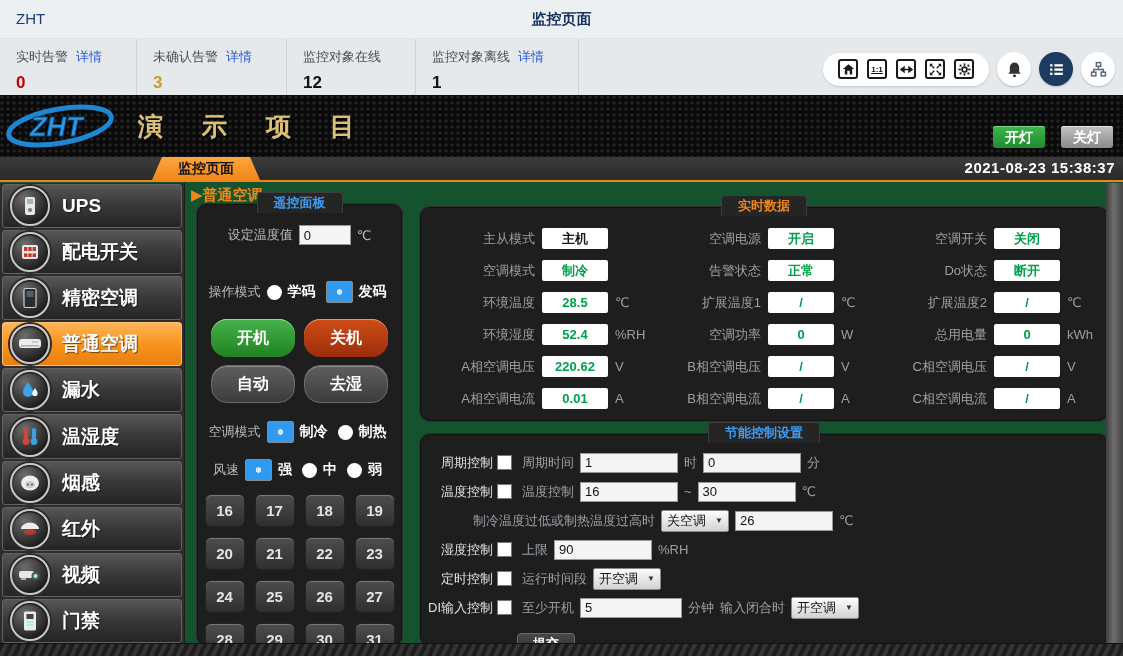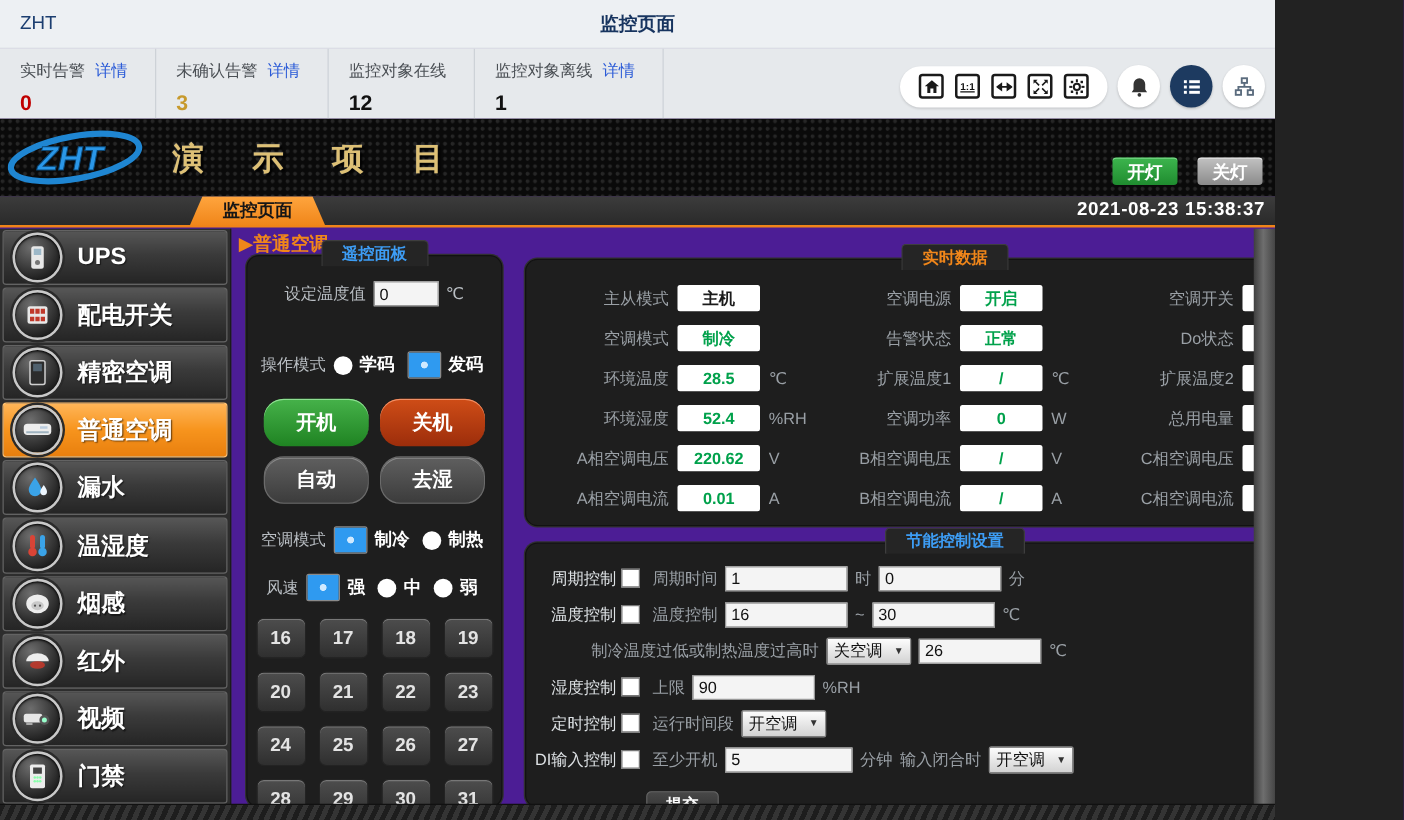--- a/index.html
+++ b/index.html
@@ -1,24 +1,24 @@
 <!DOCTYPE html>
 <html><head>
 <meta charset="utf-8">
 <style>
   html,body{margin:0;padding:0;}
   body{font-family:"Liberation Sans","DejaVu Sans",sans-serif;background:#222;}
-  #app{position:relative;width:1020px;height:656px;overflow:hidden;background:#4c1d95;}
+  #app{position:relative;width:1123px;height:656px;overflow:hidden;background:#14532d;}
 
   
   .topbar{position:absolute;top:0;left:0;right:0;height:38px;background:#edf0f3;border-bottom:1px solid #dfe3e7;}
   .brand{position:absolute;left:16px;top:10px;font-size:15px;color:#1c3e70;}
   .toptitle{position:absolute;left:0;right:0;top:10px;text-align:center;font-weight:bold;font-size:15px;color:#17345f;}
   .statsbar{position:absolute;top:39px;left:0;right:0;height:56px;background:#e6e9ec;display:flex;align-items:stretch;}
-  .stat{padding:9px 22px 0 16px;border-right:1px solid #cdd2d7;}
+  .stat{padding:9px 34px 0 16px;border-right:1px solid #cdd2d7;}
   .stat-top{font-size:13px;color:#4a4f54;display:flex;gap:8px;white-space:nowrap;}
   .stat-link{color:#2b5bd7;cursor:pointer;}
   .stat-value{font-size:17px;font-weight:bold;margin-top:7px;}
   .top-tools{position:absolute;right:8px;top:52px;display:flex;align-items:center;gap:8px;}
   .icon-pill{height:33px;background:#fff;border-radius:17px;display:flex;align-items:center;gap:9px;padding:0 15px;box-shadow:0 1px 2px rgba(0,0,0,.15);}
   .sq{width:20px;height:20px;border:2px solid #1a1a1a;border-radius:3px;display:flex;align-items:center;justify-content:center;font-size:9px;font-weight:bold;color:#111;cursor:pointer;background:#fff;box-sizing:border-box;text-decoration:underline;}
   .circ{width:34px;height:34px;border-radius:50%;background:#fff;display:flex;align-items:center;justify-content:center;box-shadow:0 1px 2px rgba(0,0,0,.2);cursor:pointer;}
   .circ.active{background:#1d3a60;}
 
   

